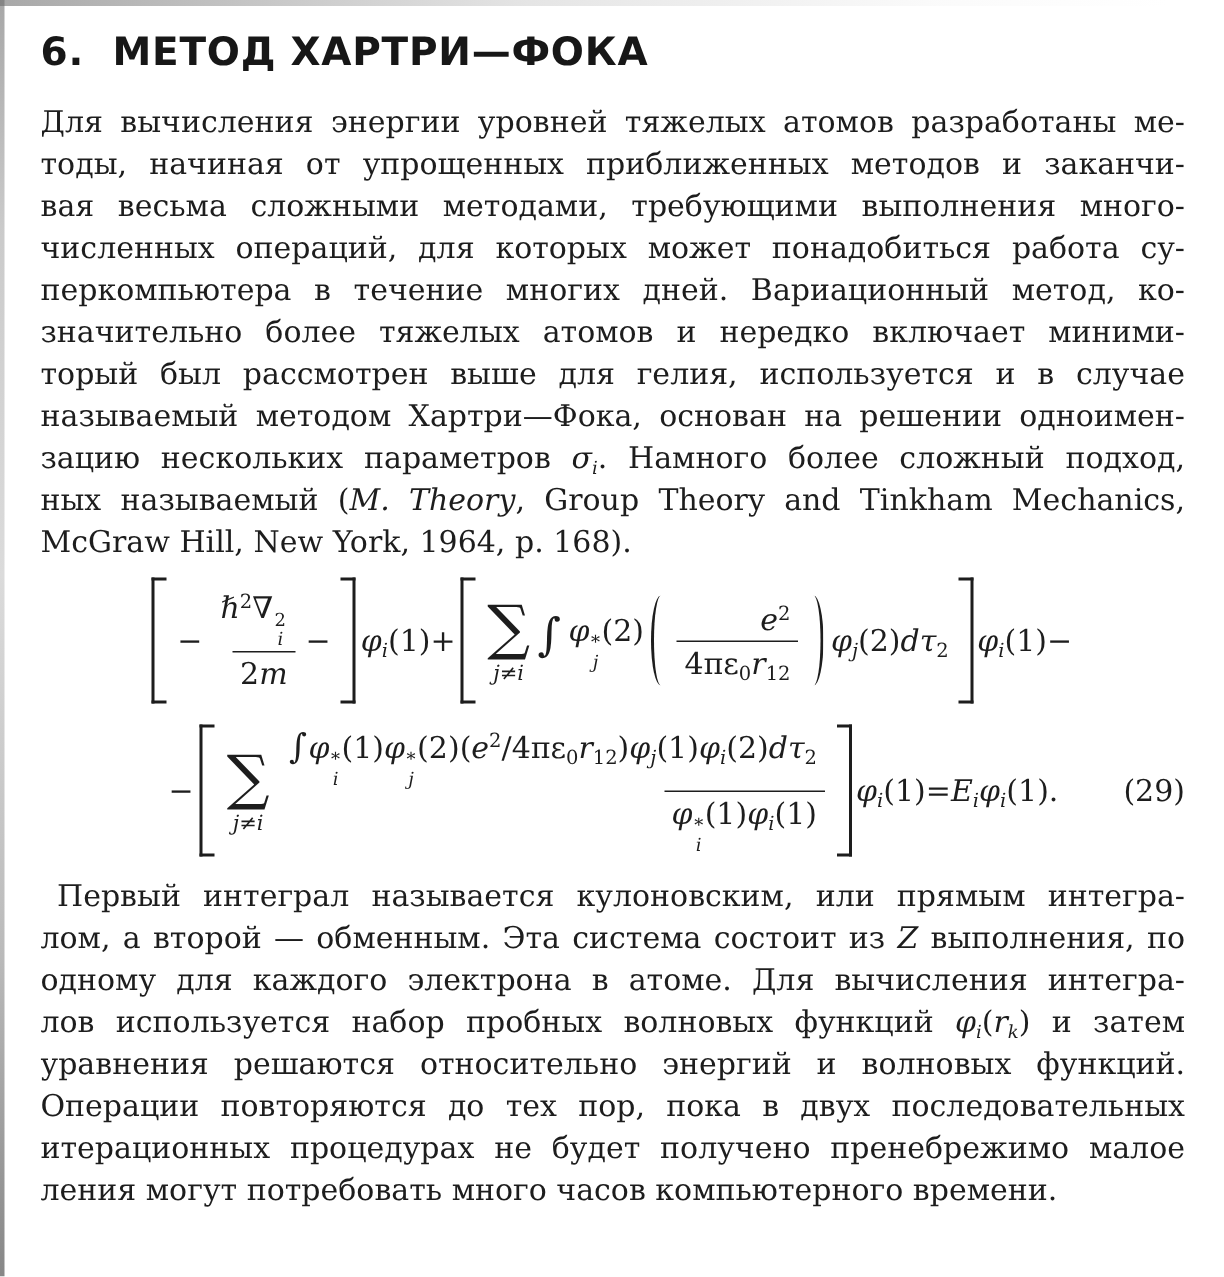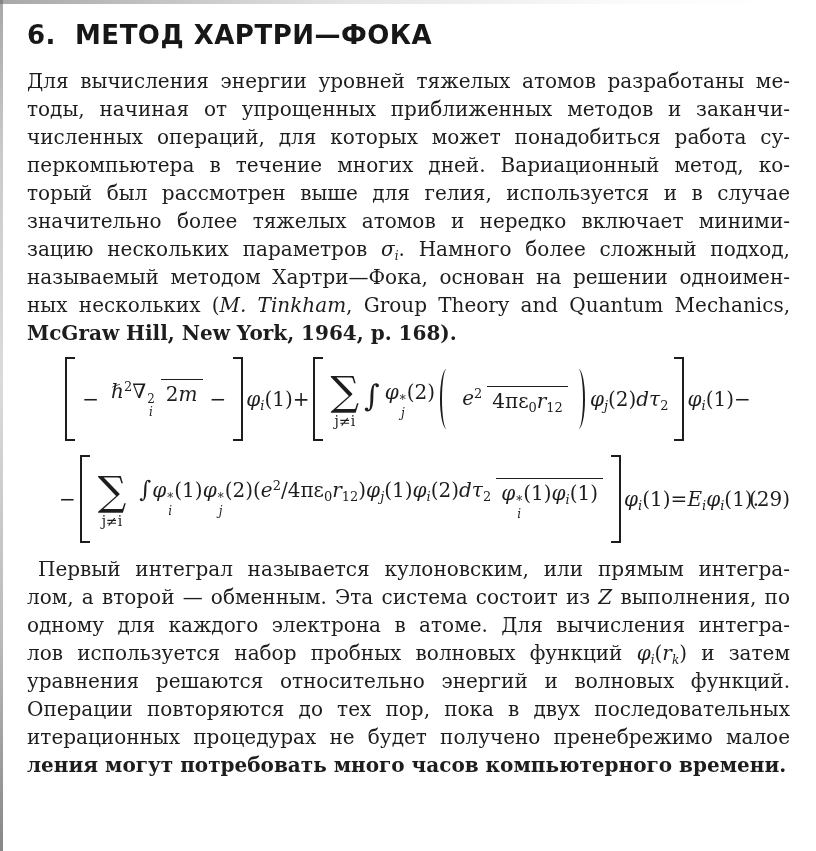--- a/index.html
+++ b/index.html
@@ -16,45 +16,45 @@
   .scan-top{position:absolute;top:0;left:0;width:780px;height:4px;
     background:linear-gradient(90deg,rgba(110,110,110,.6),rgba(180,180,180,.35) 45%,rgba(225,225,225,.15) 80%,rgba(255,255,255,0));}
   
   .heading{display:flex;align-items:baseline;margin:8px 0 17px 0;
     font-family:"DejaVu Sans","Liberation Sans",sans-serif;font-weight:700;
     font-size:26px;letter-spacing:.5px;color:#171717;}
   .hnum{width:48px;flex:0 0 48px;}
   
   .para{font-size:20px;}
   .tline{height:28px;line-height:28px;text-align:justify;text-align-last:justify;overflow:hidden;}
-  .tline.last{text-align-last:left;font-weight:bold;}
+  .tline.last{text-align-last:left;}
   .tline.indent{text-indent:11px;}
   .tline sub{font-size:12px;line-height:0;vertical-align:-4px;}
   i{font-style:italic;}
   
   .equation{position:relative;margin:8px 0 10px 0;font-size:20px;}
   .eq-row{display:flex;align-items:center;justify-content:center;}
   .eq-row1{min-height:88px;}
   .eq-row2{min-height:92px;margin-top:10px;position:relative;}
   .tok{white-space:nowrap;margin:6px 2px;}
   .op{margin:0 3px;}
   sub{font-size:13px;line-height:0;vertical-align:-4px;}
   sup{font-size:13px;line-height:0;vertical-align:7px;}
-  .frac{display:inline-flex;flex-direction:row;align-items:flex-start;margin:0 4px;line-height:1.2;}
+  .frac{display:inline-flex;flex-direction:column;align-items:flex-end;margin:0 4px;line-height:1.2;}
   .frac .num{padding:0 5px 2px;}
   .frac .den{border-top:1.7px solid #1d1d1d;padding:2px 5px 0;}
   .brk{align-self:stretch;width:8px;}
   .brk-l{border-left:2.4px solid #1d1d1d;border-top:2.4px solid #1d1d1d;border-bottom:2.4px solid #1d1d1d;margin:2px 4px 2px 1px;}
   .brk-r{border-right:2.4px solid #1d1d1d;border-top:2.4px solid #1d1d1d;border-bottom:2.4px solid #1d1d1d;margin:2px 1px 2px 4px;}
   .par{align-self:stretch;width:9px;}
   .par-l{border-left:2.2px solid #1d1d1d;border-radius:60% 0 0 60% / 50% 0 0 50%;margin:14px 2px 14px 3px;}
   .par-r{border-right:2.2px solid #1d1d1d;border-radius:0 60% 60% 0 / 0 50% 50% 0;margin:14px 3px 14px 2px;}
   .sum{display:inline-flex;flex-direction:column;align-items:center;margin:0 4px;}
   .sum .sg{font-size:40px;line-height:1;}
-  .sum .lim{font-size:14px;line-height:1;margin-top:3px;}
+  .sum .lim{font-size:14px;font-style:italic;line-height:1;margin-top:3px;}
   .intg{font-size:30px;line-height:1;margin:0 3px 6px 1px;}
   .intg-sm{font-size:23px;line-height:1;margin:0 1px 2px 0;}
   .ss{display:inline-flex;flex-direction:column;align-items:center;font-size:12px;line-height:1;vertical-align:-5px;margin:0 1px;}
   .ss .s-top{margin-bottom:1px;}
   .ss .s-bot{font-style:italic;}
   .eqnum{position:absolute;right:0;top:50%;transform:translateY(-50%);}
 </style>
 </head>
 <body>
 
@@ -63,27 +63,28 @@
   <div class="scan-top"></div>
 
   <header class="heading">
     <span class="hnum">6.</span>
     <span class="htitle">МЕТОД ХАРТРИ—ФОКА</span>
   </header>
 
   <section class="para">
     <div class="tline">Для вычисления энергии уровней тяжелых атомов разработаны ме-</div>
     <div class="tline">тоды, начиная от упрощенных приближенных методов и заканчи-</div>
+    <div class="tline">вая весьма сложными методами, требующими выполнения много-</div>
     <div class="tline">численных операций, для которых может понадобиться работа су-</div>
     <div class="tline">перкомпьютера в течение многих дней. Вариационный метод, ко-</div>
+    <div class="tline">значительно более тяжелых атомов и нередко включает миними-</div>
     <div class="tline">торый был рассмотрен выше для гелия, используется и в случае</div>
-    <div class="tline">значительно более тяжелых атомов и нередко включает миними-</div>
+    <div class="tline">называемый методом Хартри—Фока, основан на решении одноимен-</div>
     <div class="tline"><span>зацию нескольких параметров </span><i>σ</i><sub><i>i</i></sub><span>. Намного более сложный подход,</span></div>
-    <div class="tline">называемый методом Хартри—Фока, основан на решении одноимен-</div>
-    <div class="tline"><span>ных нескольких (</span><i>M. Tinkham</i><span>, Group Theory and Quantum Mechanics,</span></div>
+    <div class="tline"><span>ных называемый (</span><i>M. Theory</i><span>, Group Theory and Tinkham Mechanics,</span></div>
     <div class="tline last">McGraw Hill, New York, 1964, p. 168).</div>
   </section>
 
   <section class="equation">
 
     <div class="eq-row eq-row1">
       <span class="brk brk-l"></span>
       <span class="op">−</span>
       <span class="frac">
         <span class="num"><i>ℏ</i><sup>2</sup><span>∇</span><span class="ss">

